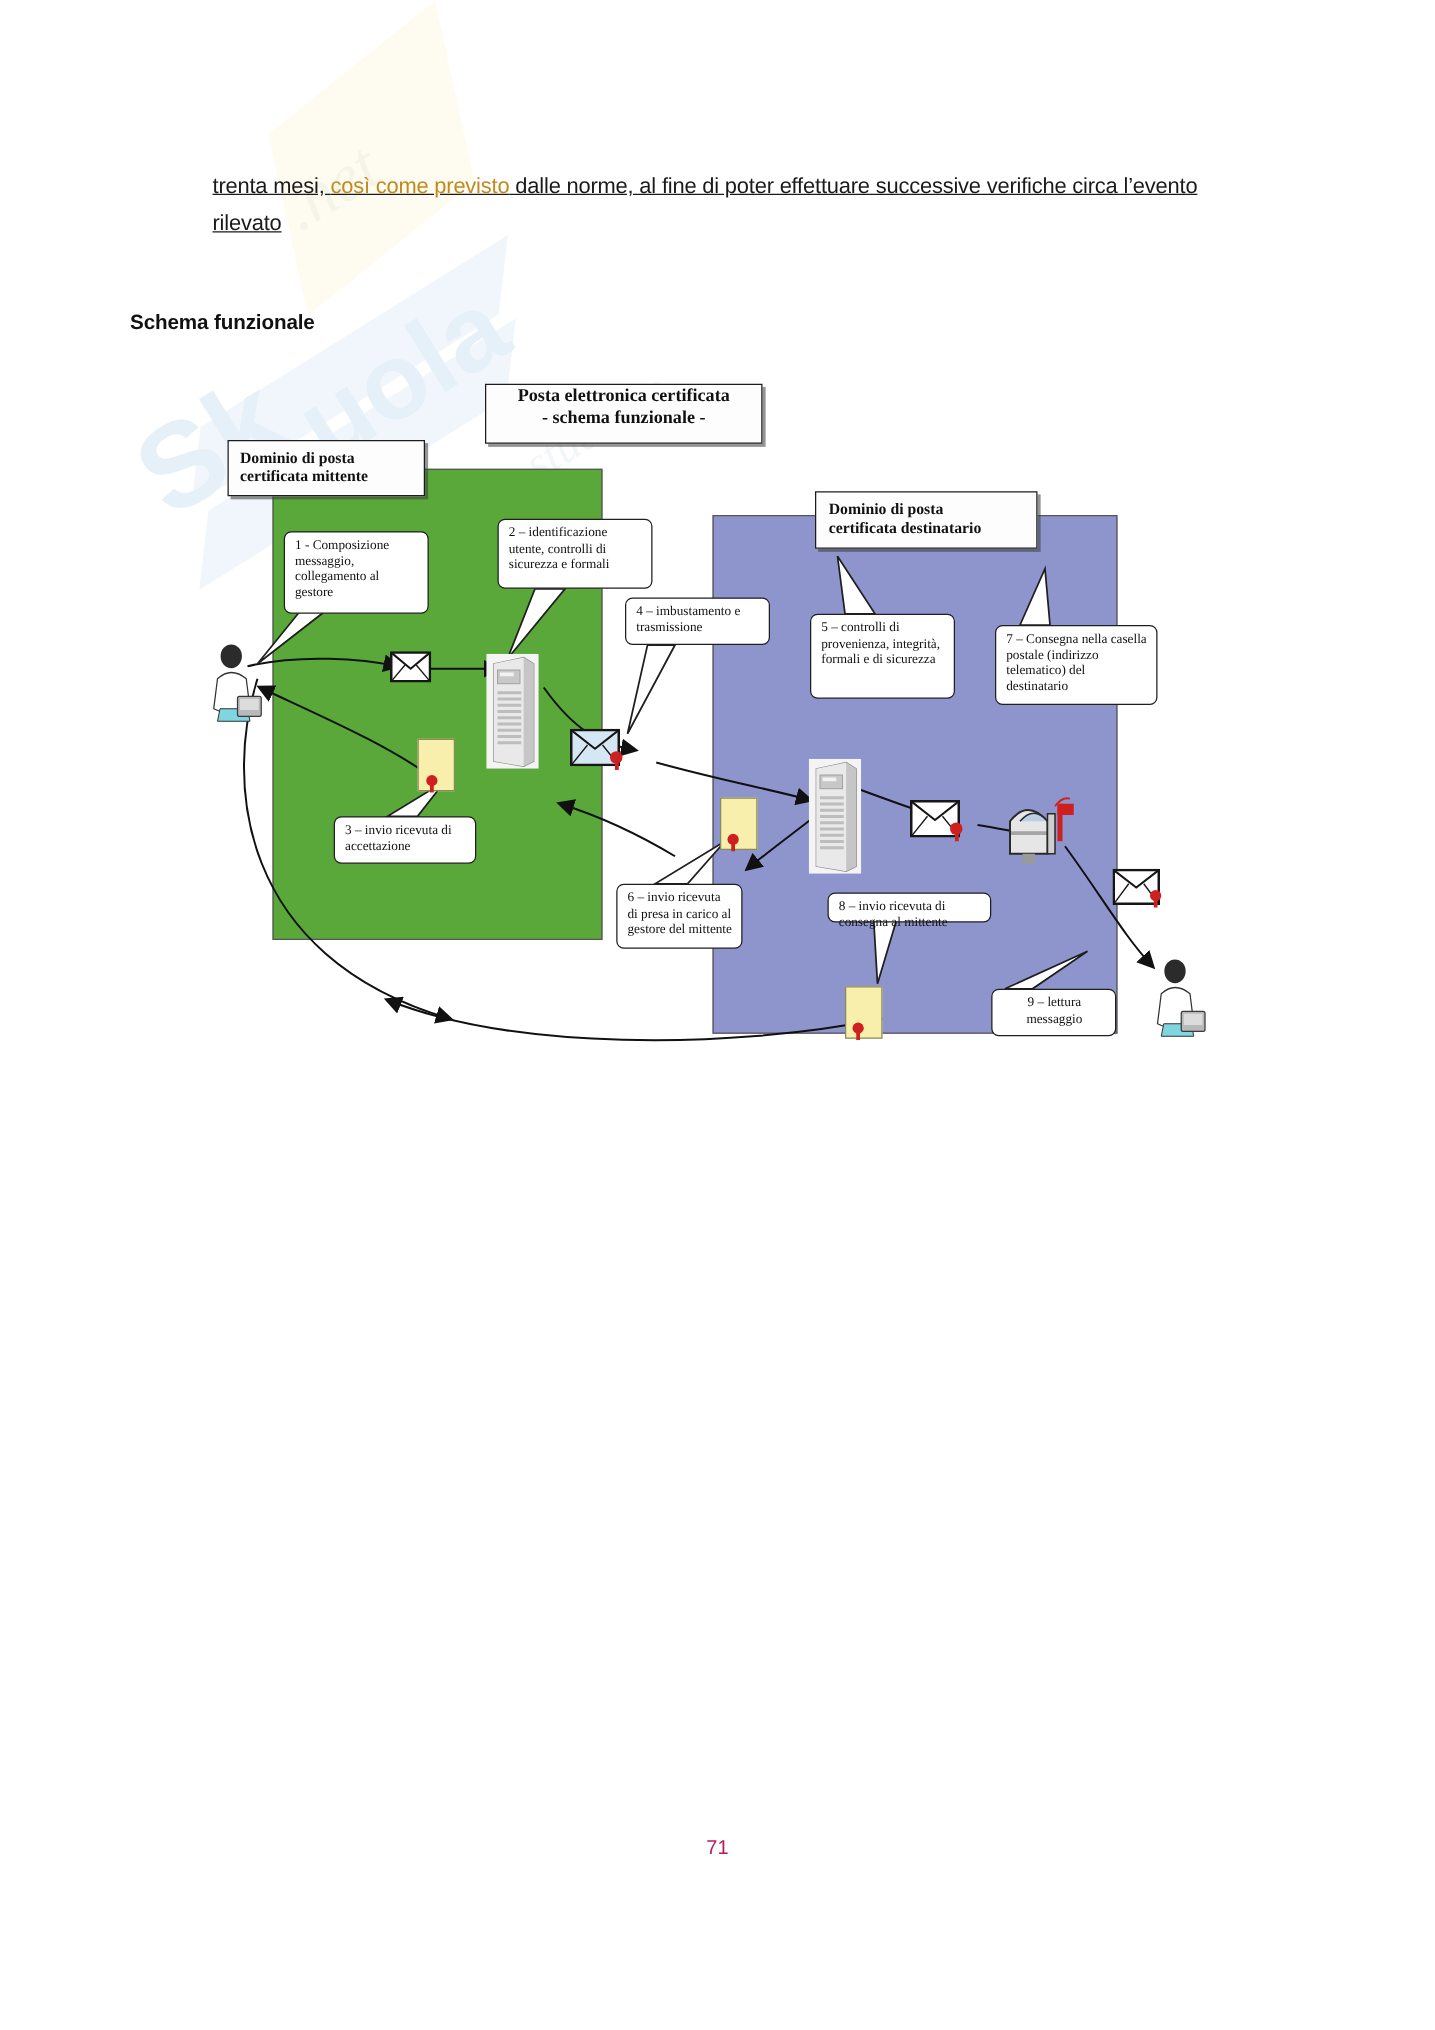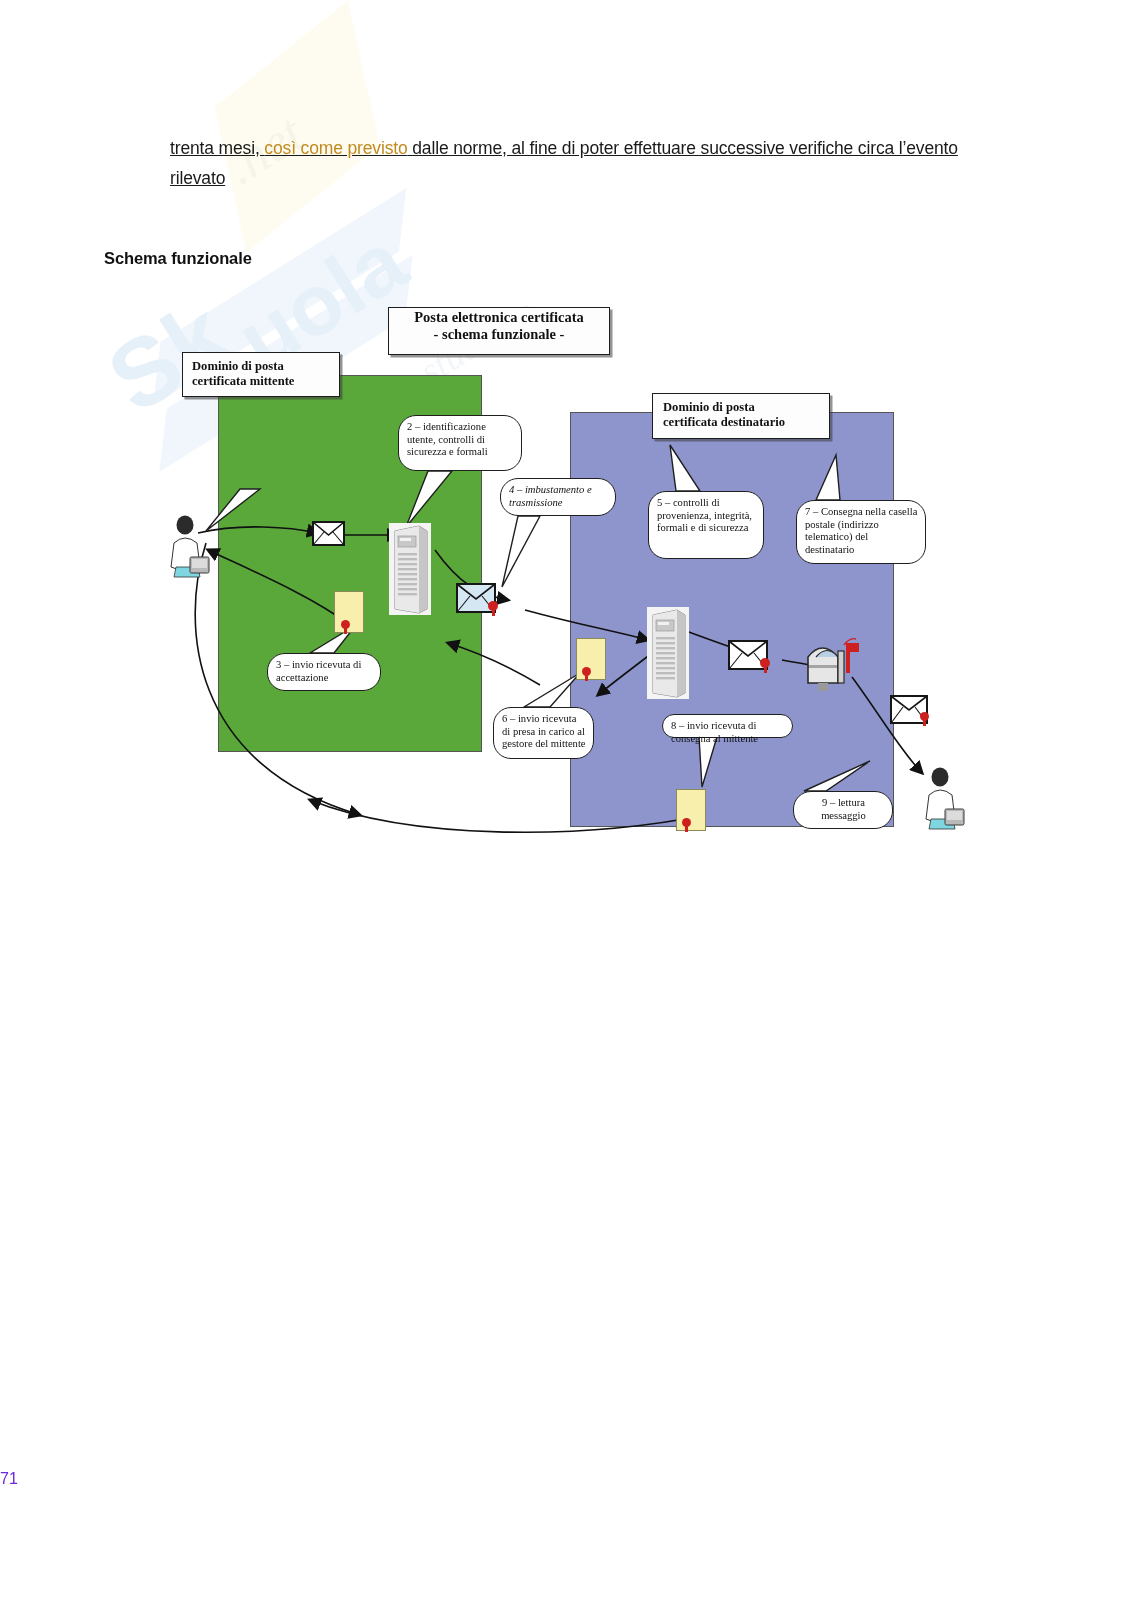--- a/index.html
+++ b/index.html
@@ -48,23 +48,23 @@
     color: #111111;
     letter-spacing: -0.1px;
     z-index: 3;
   }
 
   .page-number {
     position: absolute;
     left: 0;
     top: 1470px;
     width: 1148px;
-    text-align: left;
+    text-align: center;
     font-size: 16px;
-    color: #6d28d9;
+    color: #be185d;
     z-index: 3;
   }
 
   
   #diagram {
     position: absolute;
     left: 110px;
     top: 295px;
     width: 880px;
     height: 560px;
@@ -124,34 +124,34 @@
     padding: 6px 0 0 10px;
     font-size: 12.6px;
     line-height: 15px;
   }
 
   
   .callout {
     position: absolute;
     background: #ffffff;
     border: 1.4px solid #1f1f1f;
-    border-radius: 18px;
+    border-radius: 6px;
     font-family: "Liberation Serif", serif;
     font-size: 10.6px;
     line-height: 12.6px;
     color: #111;
     padding: 5px 7px 5px 8px;
     box-sizing: border-box;
     z-index: 6;
   }
 
   .c1 { left: 117px; top: 130px; width: 116px; height: 66px; }
   .c2 { left: 288px; top: 120px; width: 124px; height: 56px; }
   .c3 { left: 157px; top: 358px; width: 114px; height: 38px; }
-  .c4 { left: 390px; top: 183px; width: 116px; height: 38px; font-style: italic; }
+  .c4 { left: 390px; top: 183px; width: 116px; height: 38px; }
   .c5 { left: 538px; top: 196px; width: 116px; height: 68px; }
   .c6 { left: 383px; top: 412px; width: 101px; height: 52px; }
   .c7 { left: 686px; top: 205px; width: 130px; height: 64px; }
   .c8 { left: 552px; top: 419px; width: 131px; height: 24px; }
   .c9 { left: 683px; top: 496px; width: 100px; height: 38px; text-align: center; }
 
   
   .icon { position: absolute; z-index: 5; }
 
   
@@ -369,20 +369,21 @@
   <div class="label-box domain-title-sender">
     <div>Dominio di posta</div>
     <div>certificata mittente</div>
   </div>
 
   <div class="label-box domain-title-recipient">
     <div>Dominio di posta</div>
     <div>certificata destinatario</div>
   </div>
 
+  <div class="callout c1">1 - Composizione messaggio, collegamento al gestore</div>
   <div class="callout c2">2 – identificazione utente, controlli di sicurezza e formali</div>
   <div class="callout c3">3 – invio ricevuta di accettazione</div>
   <div class="callout c4">4 – imbustamento e trasmissione</div>
   <div class="callout c5">5 – controlli di provenienza, integrità, formali e di sicurezza</div>
   <div class="callout c6">6 – invio ricevuta di presa in carico al gestore del mittente</div>
   <div class="callout c7">7 – Consegna nella casella postale (indirizzo telematico) del destinatario</div>
   <div class="callout c8">8 – invio ricevuta di consegna al mittente</div>
   <div class="callout c9">9 – lettura messaggio</div>
 
 </div>

